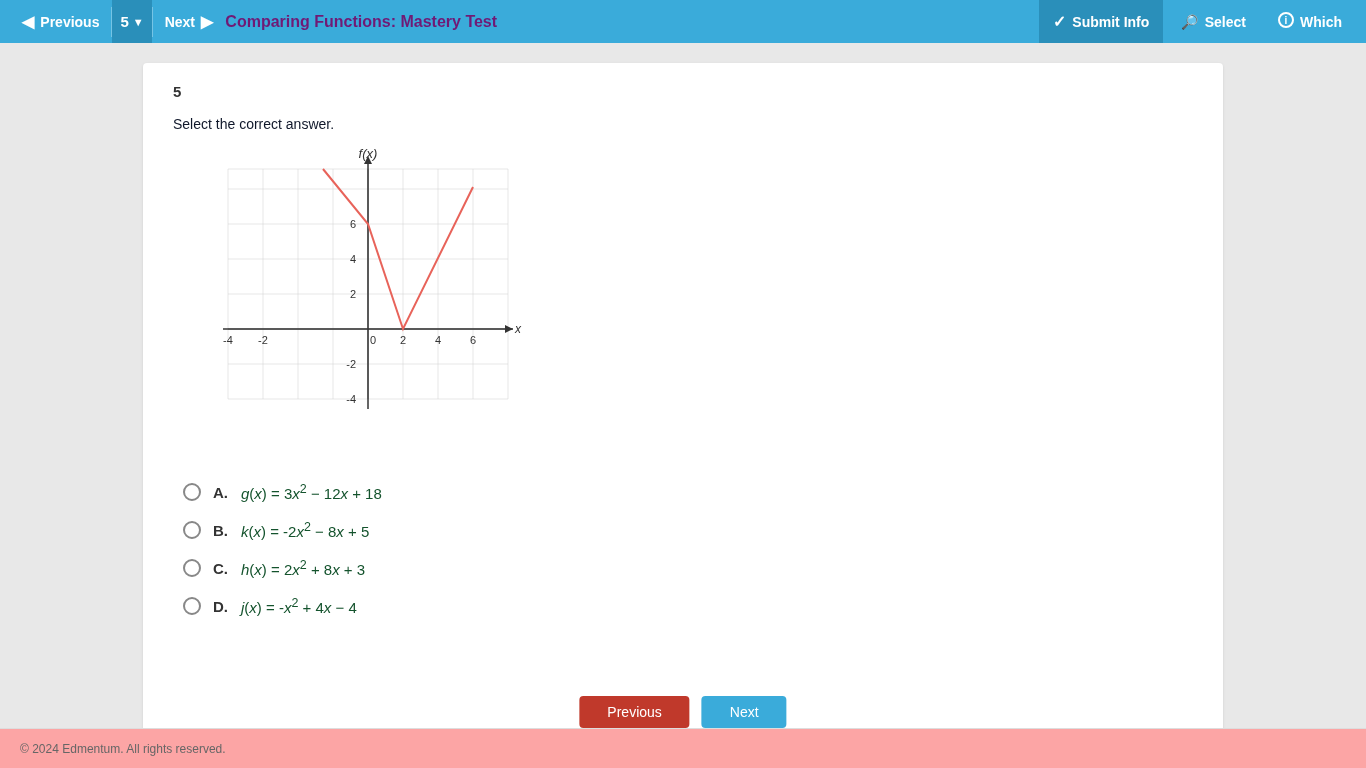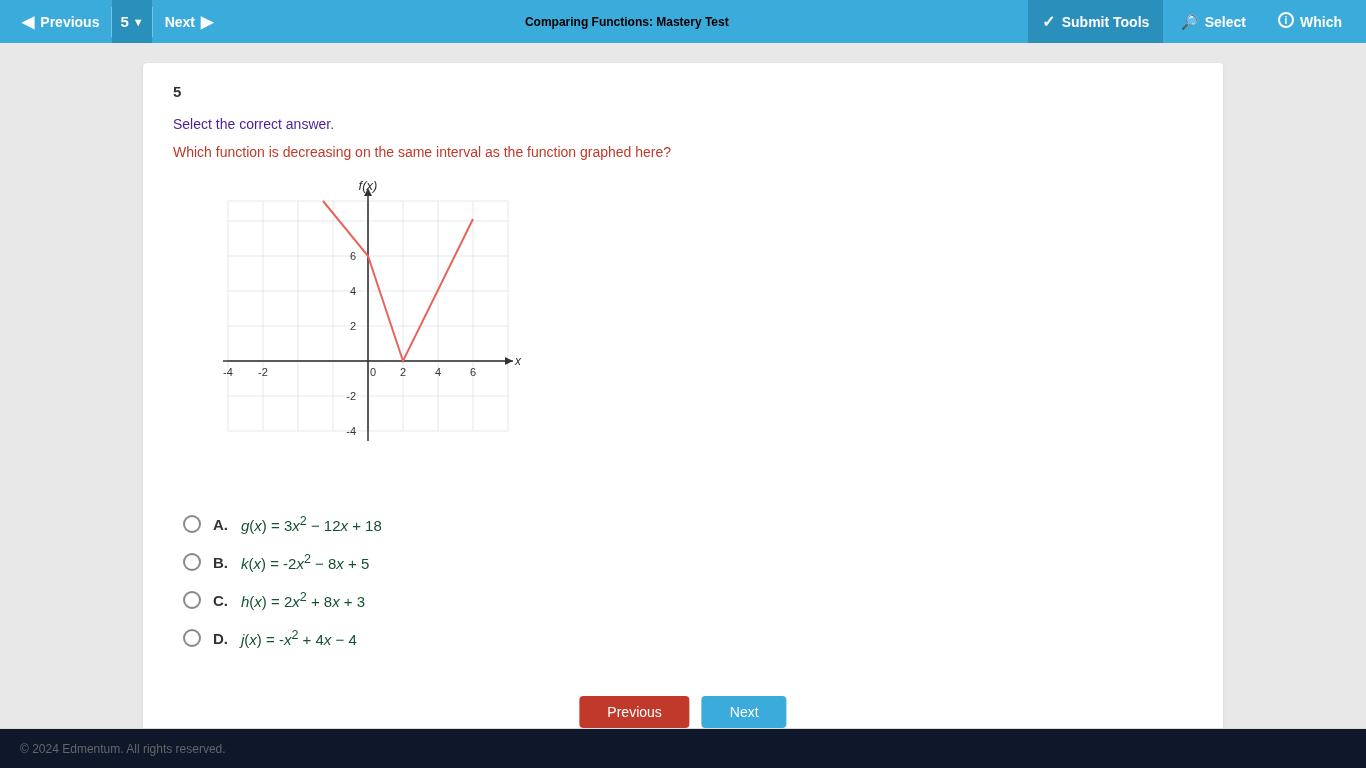--- a/index.html
+++ b/index.html
@@ -20,23 +20,23 @@
       gap: 6px;
       color: white;
       font-size: 14px;
       font-weight: bold;
       cursor: pointer;
       padding: 0 12px;
       height: 100%;
     }
     .header-title {
       flex: 1;
-      text-align: center;
-      color: #000000;
-      font-size: 12px;
+      text-align: left;
+      color: #701a75;
+      font-size: 16px;
       font-weight: bold;
     }
     .header-right {
       display: flex;
       align-items: center;
       gap: 4px;
     }
     .header-right-btn {
       display: flex;
       align-items: center;
@@ -86,21 +86,21 @@
       position: relative;
     }
     .question-number {
       font-size: 15px;
       font-weight: bold;
       color: #333;
       margin-bottom: 16px;
     }
     .instruction {
       font-size: 14px;
-      color: #4c1d95;
+      color: #0f172a;
       margin-bottom: 12px;
     }
     .question-text {
       font-size: 14px;
       color: #c0392b;
       margin-bottom: 16px;
       font-weight: normal;
     }
 
     
@@ -139,21 +139,21 @@
       color: #333;
       min-width: 16px;
     }
     .option-formula {
       font-size: 15px;
       color: #14532d;
     }
 
     
     .footer {
-      background: #0f172a;
+      background: #fca5a5;
       border-top: 1px solid #ddd;
       height: 40px;
       display: flex;
       align-items: center;
       padding: 0 20px;
       font-size: 12px;
       color: #666;
       position: fixed;
       bottom: 0;
       left: 0;
@@ -205,21 +205,21 @@
   <div class="header-btn">
     <span>Next</span>
     <span style="font-size:16px;">▶</span>
   </div>
 
   <div class="header-title">Comparing Functions: Mastery Test</div>
 
   <div class="header-right">
     <div class="header-right-btn submit-btn">
       <span style="font-size:16px;">✓</span>
-      <span>Submit Tools</span>
+      <span>Submit Info</span>
     </div>
     <div class="header-right-btn">
       <span style="font-size:14px;">🔎</span>
       <span>Select</span>
     </div>
     <div class="header-right-btn">
       <span>
         <svg width="16" height="16" viewBox="0 0 16 16">
           <circle cx="8" cy="8" r="7" fill="none" stroke="white" stroke-width="2"></circle>
           <text x="8" y="12" text-anchor="middle" fill="white" font-size="10" font-weight="bold">i</text>
@@ -227,21 +227,20 @@
       </span>
       <span>Which</span>
     </div>
   </div>
 </div>
 
 <div class="main-content">
   <div class="question-card">
     <div class="question-number">5</div>
     <div class="instruction">Select the correct answer.</div>
-    <div class="question-text">Which function is decreasing on the same interval as the function graphed here?</div>
 
     
     <div class="graph-container">
       <svg width="310" height="300">
 
         <text x="155" y="14" text-anchor="middle" font-size="13" font-style="italic" fill="#333">f(x)</text>
 
         <line x1="15" y1="25" x2="15" y2="255" stroke="#ccc" stroke-width="0.5"></line>
         <line x1="50" y1="25" x2="50" y2="255" stroke="#ccc" stroke-width="0.5"></line>
         <line x1="85" y1="25" x2="85" y2="255" stroke="#ccc" stroke-width="0.5"></line>

